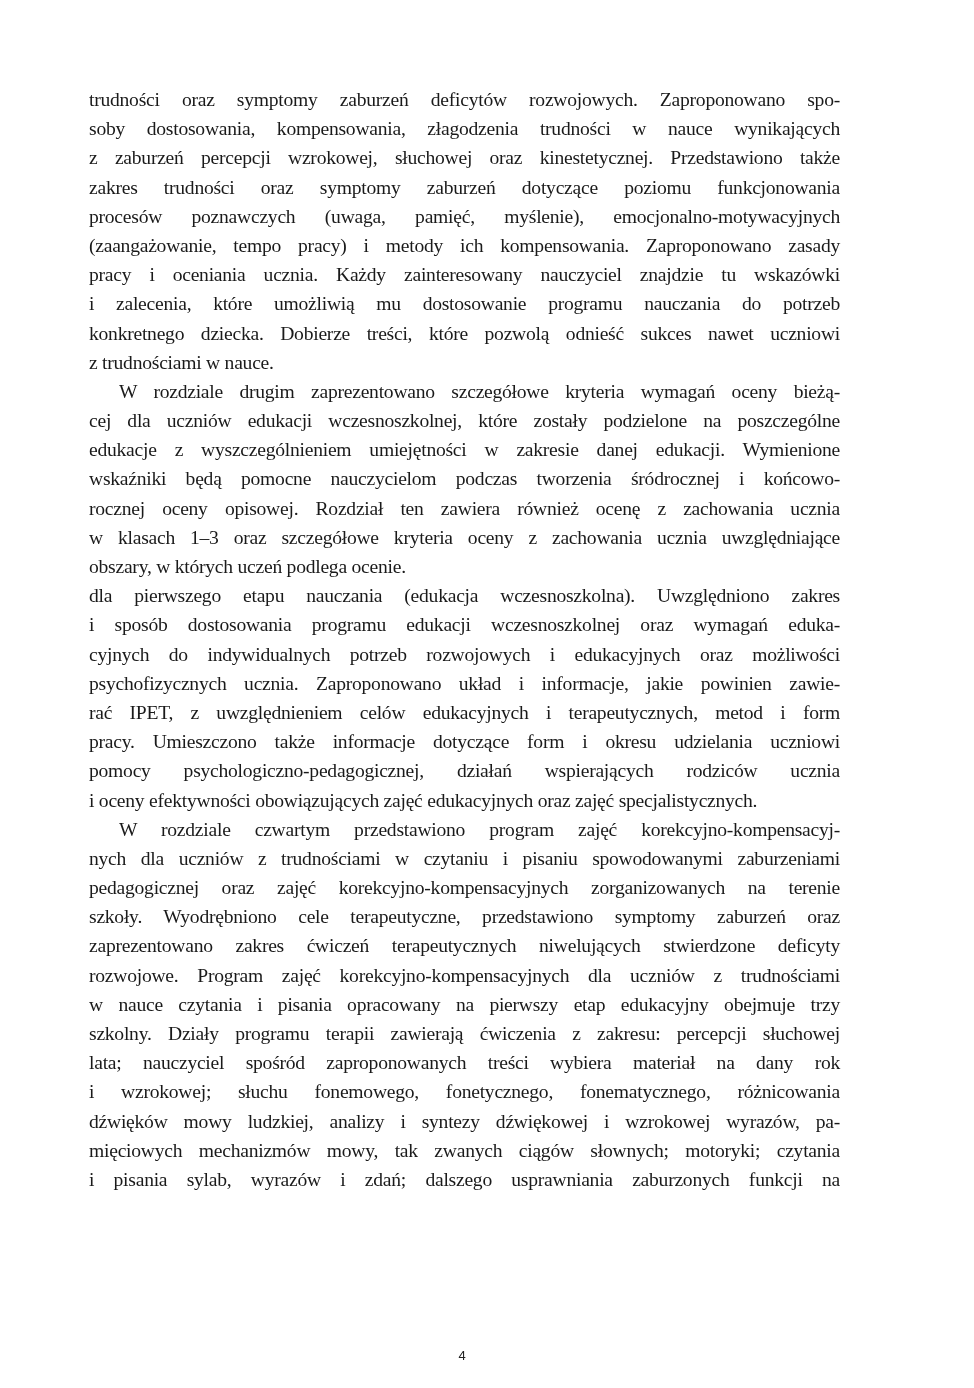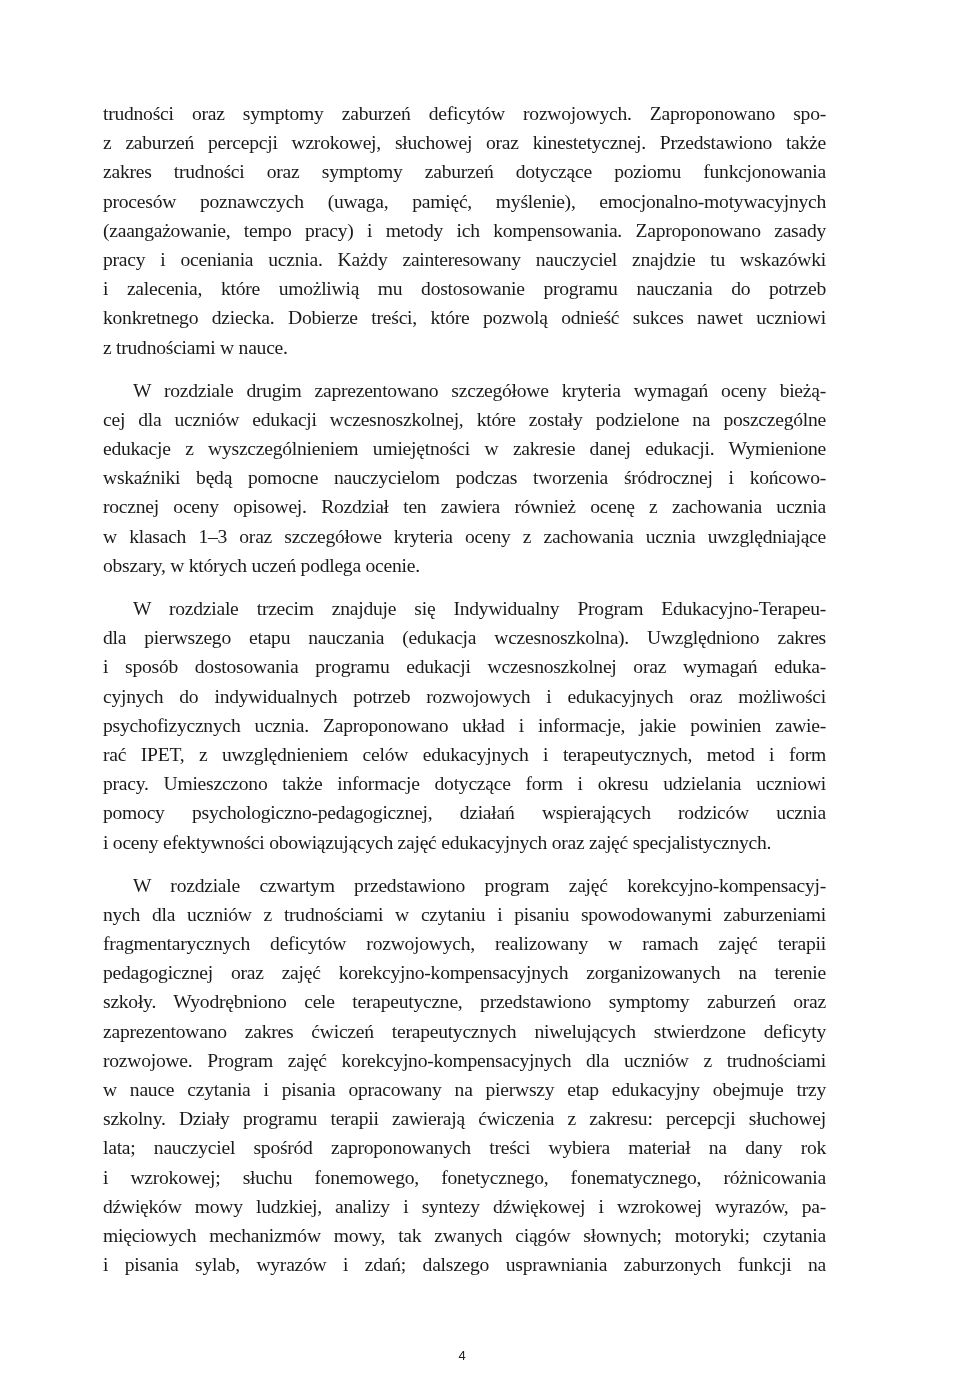--- a/index.html
+++ b/index.html
@@ -22,21 +22,21 @@
       height: 1388px;
       background: #ffffff;
     }
     .text-column {
       position: absolute;
       left: 89px;
       top: 85px;
       width: 751px;
     }
     .paragraph {
-      margin: 14px;
+      margin: 0;
     }
     .line {
       display: block;
       height: 29.2px;
       line-height: 29.2px;
       font-size: 19.6px;
       letter-spacing: -0.25px;
       text-align: justify;
       text-align-last: justify;
       white-space: nowrap;
@@ -60,53 +60,52 @@
       color: #222;
     }
   </style>
 </head>
 <body>
 
 <div class="page">
   <div class="text-column" id="text-column">
       <div class="paragraph">
         <span class="line">trudności oraz symptomy zaburzeń deficytów rozwojowych. Zaproponowano spo-</span>
+        <span class="line">soby dostosowania, kompensowania, złagodzenia trudności w nauce wynikających</span>
         <span class="line">z zaburzeń percepcji wzrokowej, słuchowej oraz kinestetycznej. Przedstawiono także</span>
         <span class="line">zakres trudności oraz symptomy zaburzeń dotyczące poziomu funkcjonowania</span>
         <span class="line">procesów poznawczych (uwaga, pamięć, myślenie), emocjonalno-motywacyjnych</span>
         <span class="line">(zaangażowanie, tempo pracy) i metody ich kompensowania. Zaproponowano zasady</span>
         <span class="line">pracy i oceniania ucznia. Każdy zainteresowany nauczyciel znajdzie tu wskazówki</span>
         <span class="line">i zalecenia, które umożliwią mu dostosowanie programu nauczania do potrzeb</span>
         <span class="line">konkretnego dziecka. Dobierze treści, które pozwolą odnieść sukces nawet uczniowi</span>
         <span class="line last">z trudnościami w nauce.</span>
       </div>
       <div class="paragraph">
         <span class="line indent">W rozdziale drugim zaprezentowano szczegółowe kryteria wymagań oceny bieżą-</span>
         <span class="line">cej dla uczniów edukacji wczesnoszkolnej, które zostały podzielone na poszczególne</span>
         <span class="line">edukacje z wyszczególnieniem umiejętności w zakresie danej edukacji. Wymienione</span>
         <span class="line">wskaźniki będą pomocne nauczycielom podczas tworzenia śródrocznej i końcowo-</span>
         <span class="line">rocznej oceny opisowej. Rozdział ten zawiera również ocenę z zachowania ucznia</span>
         <span class="line">w klasach 1–3 oraz szczegółowe kryteria oceny z zachowania ucznia uwzględniające</span>
         <span class="line last">obszary, w których uczeń podlega ocenie.</span>
       </div>
       <div class="paragraph">
-        <span class="line indent">W rozdziale trzecim znajduje się Indywidualny Program Edukacyjno-Terapeu-</span>
         <span class="line">dla pierwszego etapu nauczania (edukacja wczesnoszkolna). Uwzględniono zakres</span>
         <span class="line">i sposób dostosowania programu edukacji wczesnoszkolnej oraz wymagań eduka-</span>
         <span class="line">cyjnych do indywidualnych potrzeb rozwojowych i edukacyjnych oraz możliwości</span>
         <span class="line">psychofizycznych ucznia. Zaproponowano układ i informacje, jakie powinien zawie-</span>
         <span class="line">rać IPET, z uwzględnieniem celów edukacyjnych i terapeutycznych, metod i form</span>
         <span class="line">pracy. Umieszczono także informacje dotyczące form i okresu udzielania uczniowi</span>
         <span class="line">pomocy psychologiczno-pedagogicznej, działań wspierających rodziców ucznia</span>
         <span class="line last">i oceny efektywności obowiązujących zajęć edukacyjnych oraz zajęć specjalistycznych.</span>
       </div>
       <div class="paragraph">
         <span class="line indent">W rozdziale czwartym przedstawiono program zajęć korekcyjno-kompensacyj-</span>
         <span class="line">nych dla uczniów z trudnościami w czytaniu i pisaniu spowodowanymi zaburzeniami</span>
-        <span class="line">fragmentarycznych deficytów rozwojowych, realizowany w ramach zajęć terapii</span>
         <span class="line">pedagogicznej oraz zajęć korekcyjno-kompensacyjnych zorganizowanych na terenie</span>
         <span class="line">szkoły. Wyodrębniono cele terapeutyczne, przedstawiono symptomy zaburzeń oraz</span>
         <span class="line">zaprezentowano zakres ćwiczeń terapeutycznych niwelujących stwierdzone deficyty</span>
         <span class="line">rozwojowe. Program zajęć korekcyjno-kompensacyjnych dla uczniów z trudnościami</span>
         <span class="line">w nauce czytania i pisania opracowany na pierwszy etap edukacyjny obejmuje trzy</span>
         <span class="line">szkolny. Działy programu terapii zawierają ćwiczenia z zakresu: percepcji słuchowej</span>
         <span class="line">lata; nauczyciel spośród zaproponowanych treści wybiera materiał na dany rok</span>
         <span class="line">i wzrokowej; słuchu fonemowego, fonetycznego, fonematycznego, różnicowania</span>
         <span class="line">dźwięków mowy ludzkiej, analizy i syntezy dźwiękowej i wzrokowej wyrazów, pa-</span>
         <span class="line">mięciowych mechanizmów mowy, tak zwanych ciągów słownych; motoryki; czytania</span>

